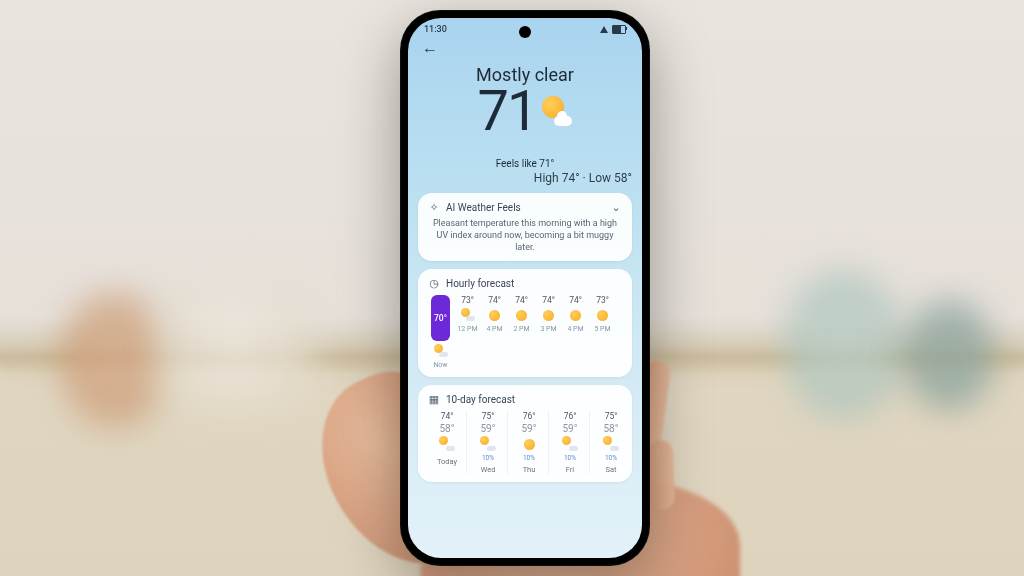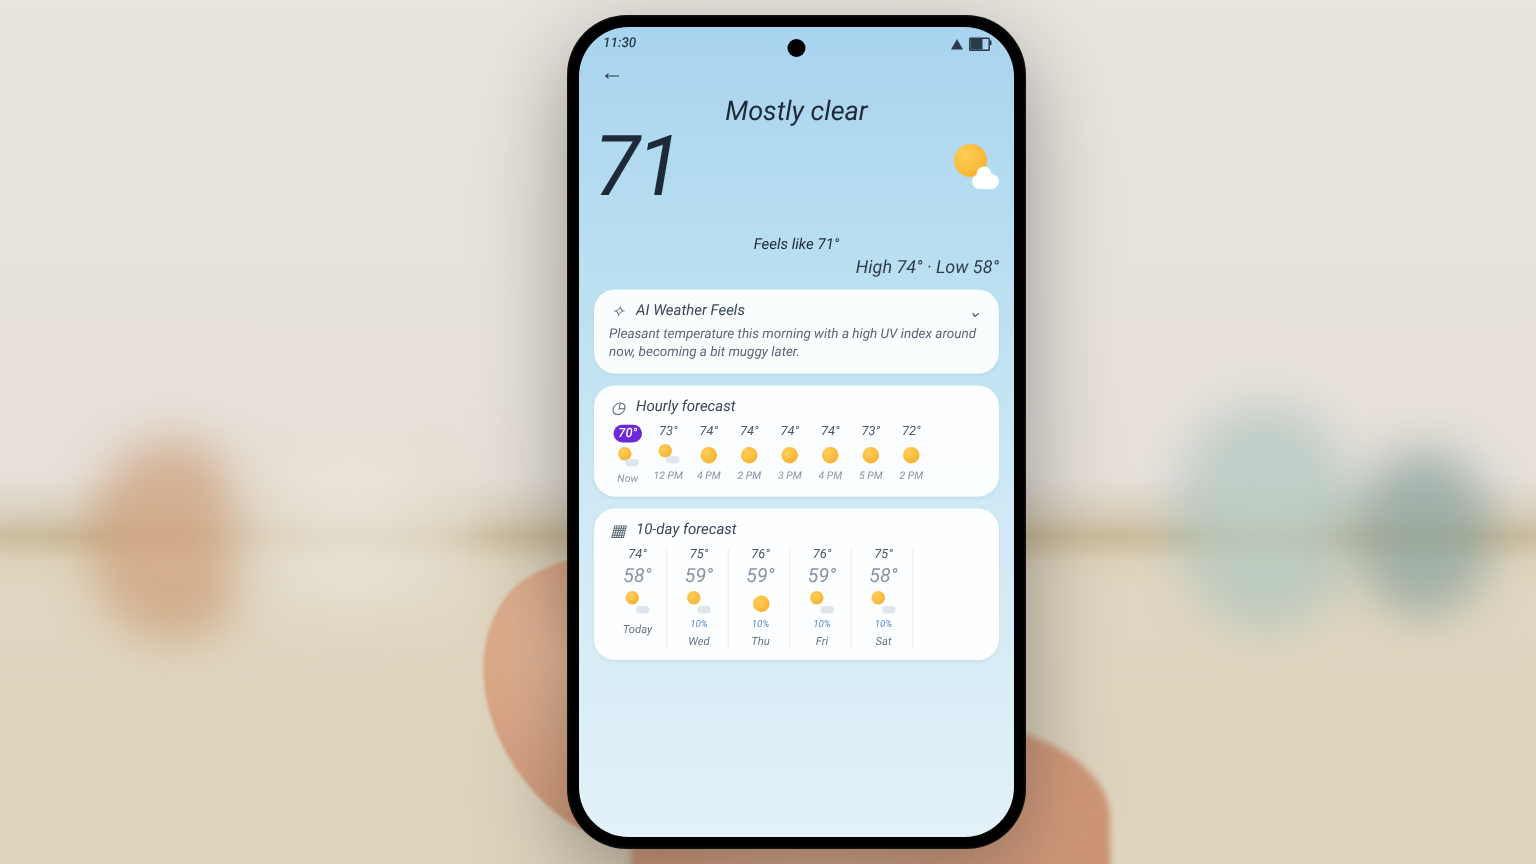--- a/index.html
+++ b/index.html
@@ -4,67 +4,67 @@
 <style>
   html,body{margin:0;padding:0;width:1024px;height:576px;overflow:hidden;font-family:-apple-system,BlinkMacSystemFont,"Segoe UI",Roboto,sans-serif;}
   .scene{position:relative;width:1024px;height:576px;background:linear-gradient(180deg,#e9e4de 0%,#e6e0d9 55%,#d9cfbd 60%,#ccbfa3 62%,#e0d6c1 65%,#ded3bd 100%);}
   .blur-shelf{position:absolute;left:0;right:0;top:340px;height:40px;background:linear-gradient(180deg,rgba(200,180,140,0)0%,rgba(200,180,140,.4)50%,rgba(200,180,140,0)100%);filter:blur(8px);}
   .blob{position:absolute;border-radius:50%;filter:blur(16px);opacity:.7;}
   .blob.a{width:110px;height:140px;left:60px;top:290px;background:radial-gradient(circle,#d8a88a 0%,#c9986f 60%,rgba(201,152,111,0)100%);}
   .blob.b{width:170px;height:120px;left:150px;top:290px;background:radial-gradient(circle,#f2ede5 0%,#e3dccd 70%,rgba(227,220,205,0)100%);border-radius:20px;}
   .blob.c{width:120px;height:150px;right:120px;top:270px;background:radial-gradient(circle,#b9cfc9 0%,#a8c2bb 70%,rgba(168,194,187,0)100%);}
   .blob.d{width:90px;height:110px;right:30px;top:300px;background:radial-gradient(circle,#8fa7a2 0%,#7d9a95 70%,rgba(125,154,149,0)100%);}
 
-  .phone{position:absolute;left:378px;top:10px;width:306px;height:556px;border-radius:40px;background:#000;box-shadow:0 20px 60px rgba(0,0,0,.35),inset 0 0 2px rgba(255,255,255,.2);font-style:italic;}
+  .phone{position:absolute;left:400px;top:10px;width:250px;height:556px;border-radius:40px;background:#000;box-shadow:0 20px 60px rgba(0,0,0,.35),inset 0 0 2px rgba(255,255,255,.2);}
   .screen{position:absolute;inset:8px;border-radius:33px;overflow:hidden;background:linear-gradient(180deg,#a9d4ef 0%,#bde1f1 35%,#d0e9f5 60%,#e3f1f8 100%);}
   .camera{position:absolute;top:8px;left:50%;transform:translateX(-50%);width:12px;height:12px;background:#000;border-radius:50%;z-index:10;}
   .statusbar{display:flex;justify-content:space-between;align-items:center;padding:6px 16px 2px;font-size:9px;color:#2a3a4a;font-weight:500;}
   .status-right{display:flex;gap:4px;align-items:center;}
   .tri{width:0;height:0;border-left:4px solid transparent;border-right:4px solid transparent;border-bottom:7px solid #2a3a4a;}
   .batt{width:12px;height:7px;border:1px solid #2a3a4a;border-radius:1px;position:relative;}
   .batt::after{content:"";position:absolute;right:-2px;top:1px;width:1px;height:3px;background:#2a3a4a;}
   .batt::before{content:"";position:absolute;left:0;top:0;width:70%;height:100%;background:#2a3a4a;}
 
   .header{display:flex;align-items:center;gap:10px;padding:4px 14px 6px;}
   .back{font-size:16px;color:#2a3a4a;line-height:1;}
   .title{flex:1;text-align:center;font-size:13px;color:#2a3a4a;margin-left:-16px;}
 
   .summary{text-align:center;color:#1f2a38;padding:0 10px;}
   .cond{font-size:18px;margin:2px 0 0;}
-  .bigtemp{display:flex;align-items:center;justify-content:space-between;gap:2px;margin-top:-2px;}
+  .bigtemp{display:flex;align-items:center;justify-content:center;gap:2px;margin-top:-2px;}
   .bigtemp .num{font-size:56px;font-weight:400;line-height:1;letter-spacing:-2px;}
   .sun-icon{position:relative;width:34px;height:34px;}
   .sun-icon .sun{position:absolute;left:4px;top:2px;width:22px;height:22px;background:radial-gradient(circle at 35% 35%,#ffcf5a,#f6a924);border-radius:50%;}
   .sun-icon .cloud{position:absolute;right:0;bottom:2px;width:18px;height:10px;background:#fff;border-radius:10px;}
   .sun-icon .cloud::before{content:"";position:absolute;left:3px;top:-5px;width:10px;height:10px;background:#fff;border-radius:50%;}
   .feels{font-size:10px;margin-top:19px;}
   .hilo{font-size:12px;margin-top:2px;opacity:.9;text-align:right;}
 
   .cards{padding:8px 10px 0;display:flex;flex-direction:column;gap:8px;}
   .card{background:rgba(255,255,255,.92);border-radius:14px;padding:8px 10px;box-shadow:0 1px 3px rgba(0,0,0,.06);}
   .card-head{display:flex;align-items:center;gap:6px;font-size:10px;color:#3a4656;}
   .card-head .spacer{flex:1;}
-  .card-body{font-size:9px;color:#5a6674;line-height:1.35;margin-top:4px;}
+  .card-body{font-size:9px;color:#5a6674;line-height:1.35;margin-top:4px;text-align:center;}
   .mini-icon{width:12px;height:12px;display:flex;align-items:center;justify-content:center;font-size:11px;color:#5a6674;}
 
   .hrow{display:flex;gap:2px;margin-top:6px;overflow:hidden;}
   .hcell{flex:0 0 25px;display:flex;flex-direction:column;align-items:center;gap:3px;font-size:8px;color:#4a5664;}
   .hcell .t{font-size:8.5px;}
-  .hcell.now .t{background:#6d28d9;color:#fff;border-radius:6px;padding:1px 3px;font-weight:500;}
+  .hcell.now .t{background:#6d28d9;color:#fff;border-radius:6px;padding:18px 3px;font-weight:500;}
   .hcell .lbl{font-size:7px;color:#8a94a2;}
   .wicon{width:14px;height:14px;position:relative;}
   .wicon .s{position:absolute;inset:0;margin:auto;width:11px;height:11px;background:radial-gradient(circle at 35% 35%,#ffcf5a,#f6a924);border-radius:50%;}
   .wicon.pc .s{width:9px;height:9px;left:0;top:0;margin:0;}
   .wicon.pc::after{content:"";position:absolute;right:0;bottom:1px;width:9px;height:5px;background:#e0e6ee;border-radius:5px;}
 
   .drow{display:flex;gap:2px;margin-top:6px;overflow:hidden;}
   .dcell{flex:0 0 34px;display:flex;flex-direction:column;align-items:center;gap:2px;font-size:8px;color:#4a5664;border-right:1px solid rgba(0,0,0,.05);padding:0 2px;}
   .dcell:last-child{border-right:none;}
   .dcell .hi{font-size:8.5px;}
-  .dcell .lo{font-size:13px;color:#8a94a2;}
+  .dcell .lo{font-size:10px;color:#8a94a2;}
   .dcell .pct{font-size:6.5px;color:#5a8ad0;}
   .dcell .lbl{font-size:7.5px;color:#6a7482;margin-top:1px;}
   .dcell .wicon{width:16px;height:16px;}
 
   .hand{position:absolute;left:240px;top:300px;width:420px;height:300px;pointer-events:none;}
   .thumb{position:absolute;left:90px;top:70px;width:150px;height:200px;background:radial-gradient(ellipse at 40% 30%,#e8ba9a 0%,#d8a080 50%,#c08868 100%);border-radius:50% 50% 40% 60%;transform:rotate(-25deg);filter:blur(1px);}
   .palm{position:absolute;left:180px;top:180px;width:320px;height:180px;background:radial-gradient(ellipse at 40% 30%,#e8ba9a 0%,#d49878 60%,#b87f5e 100%);border-radius:60% 40% 30% 50%;filter:blur(2px);}
   .finger{position:absolute;background:linear-gradient(90deg,#d8a080,#e8ba9a);border-radius:20px;filter:blur(1px);}
   .f1{left:400px;top:60px;width:26px;height:90px;transform:rotate(8deg);}
   .f2{left:408px;top:140px;width:26px;height:70px;transform:rotate(-2deg);}

